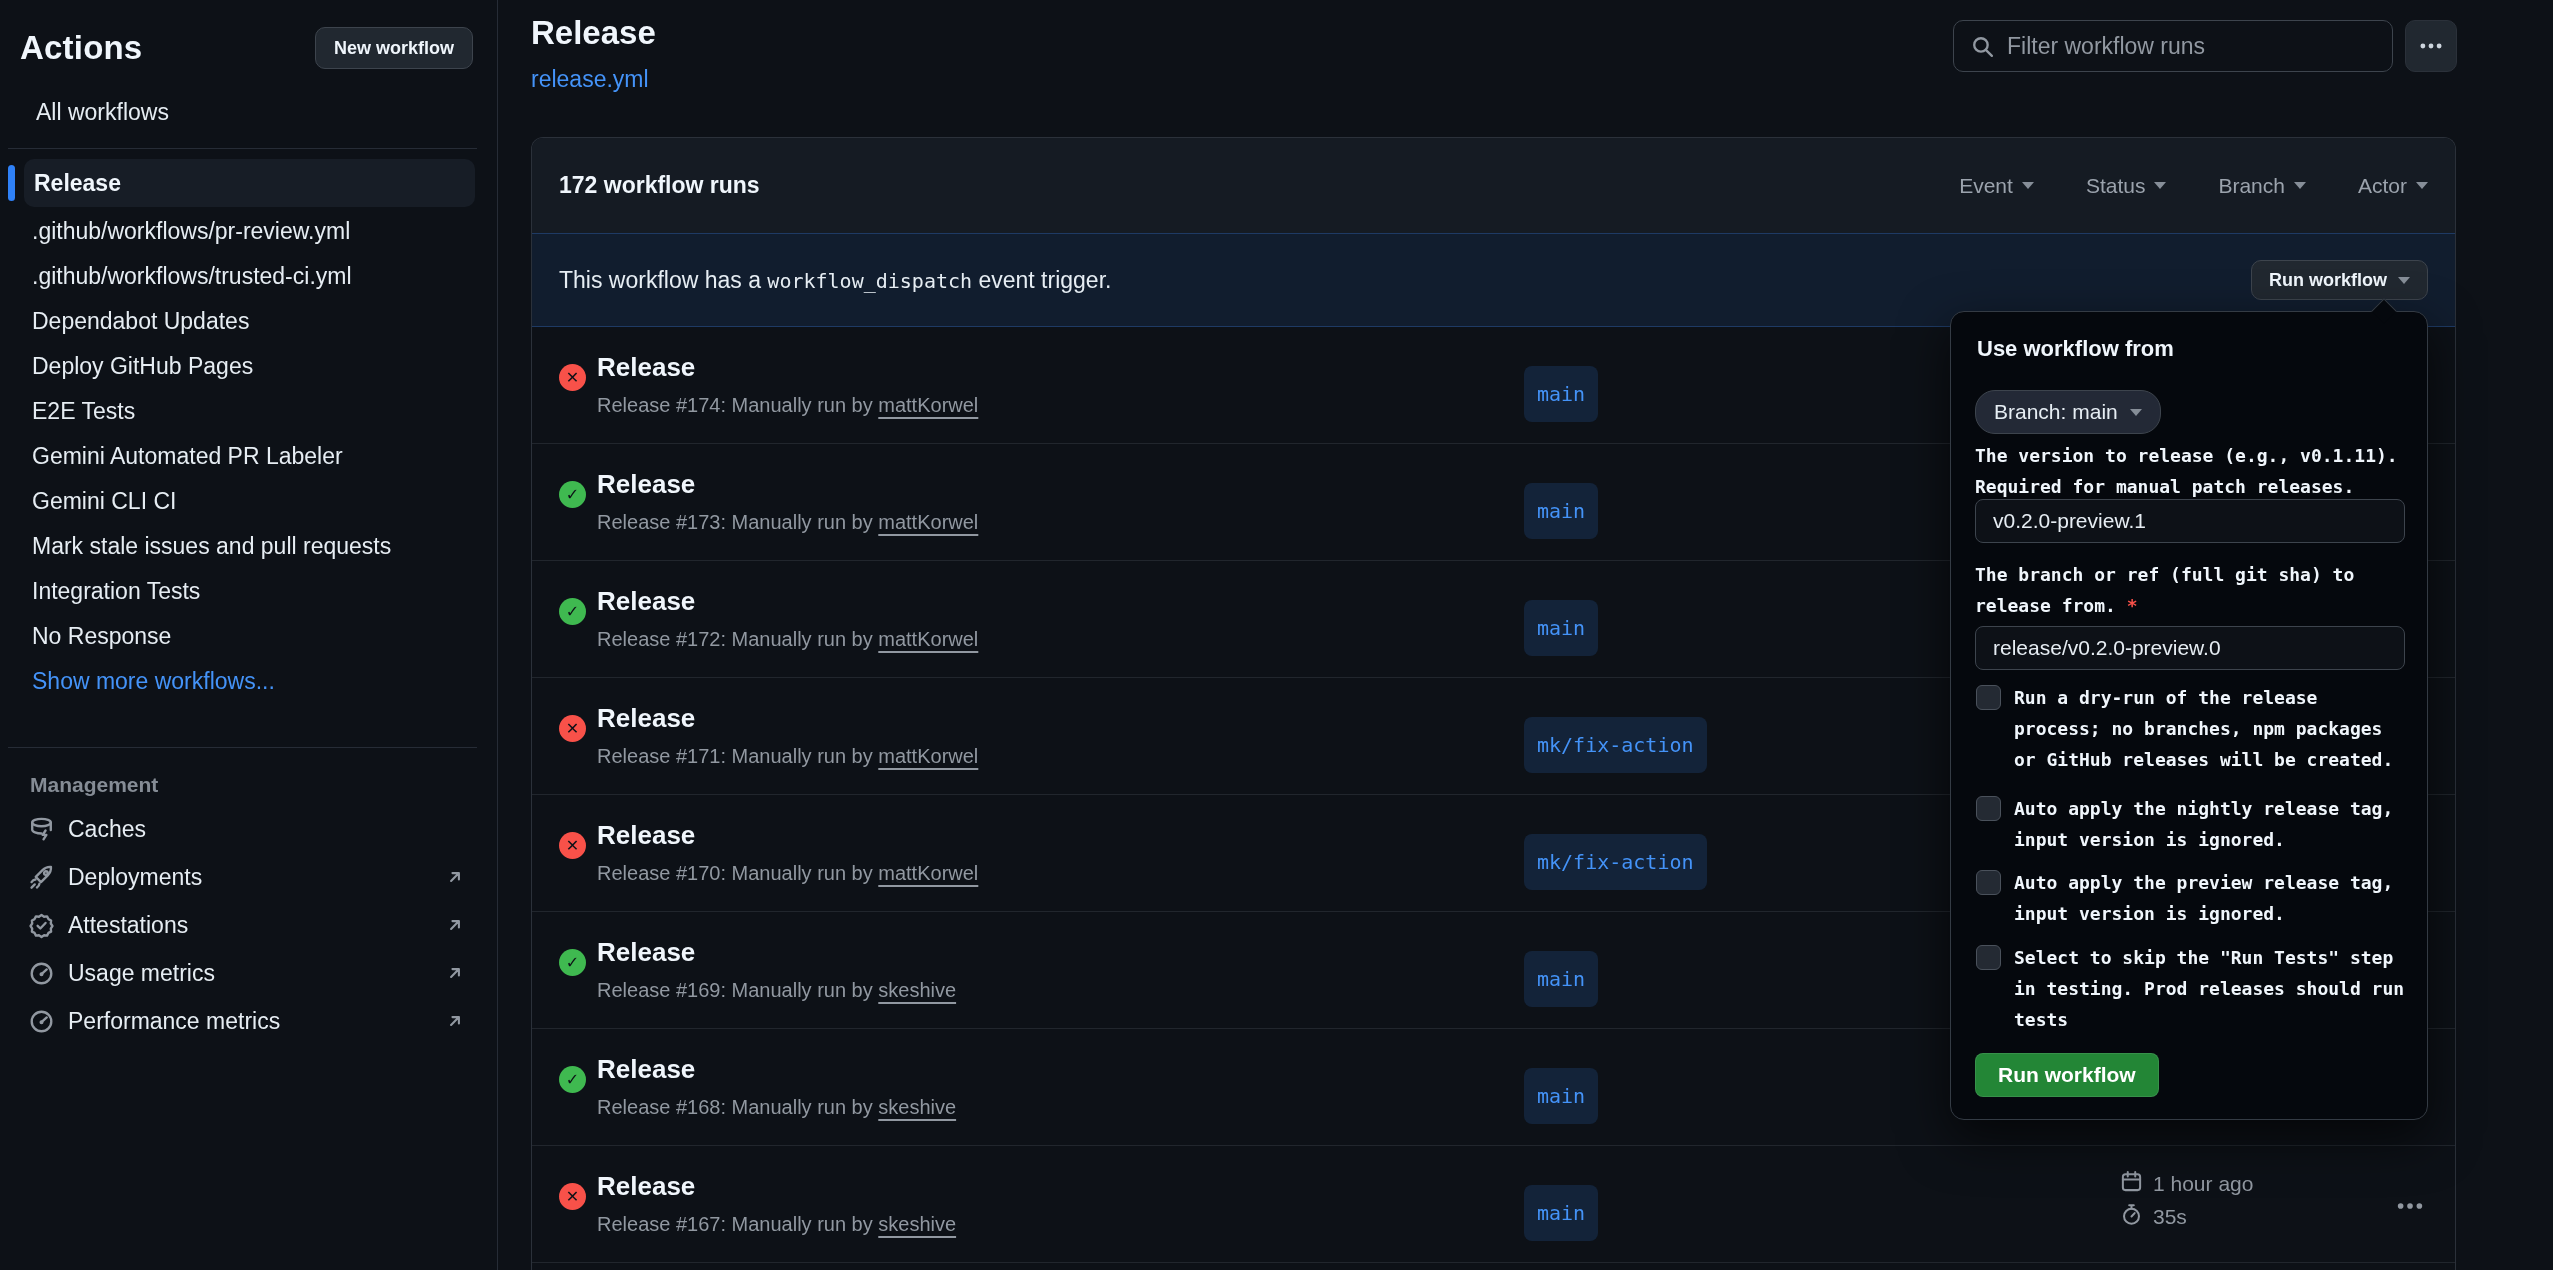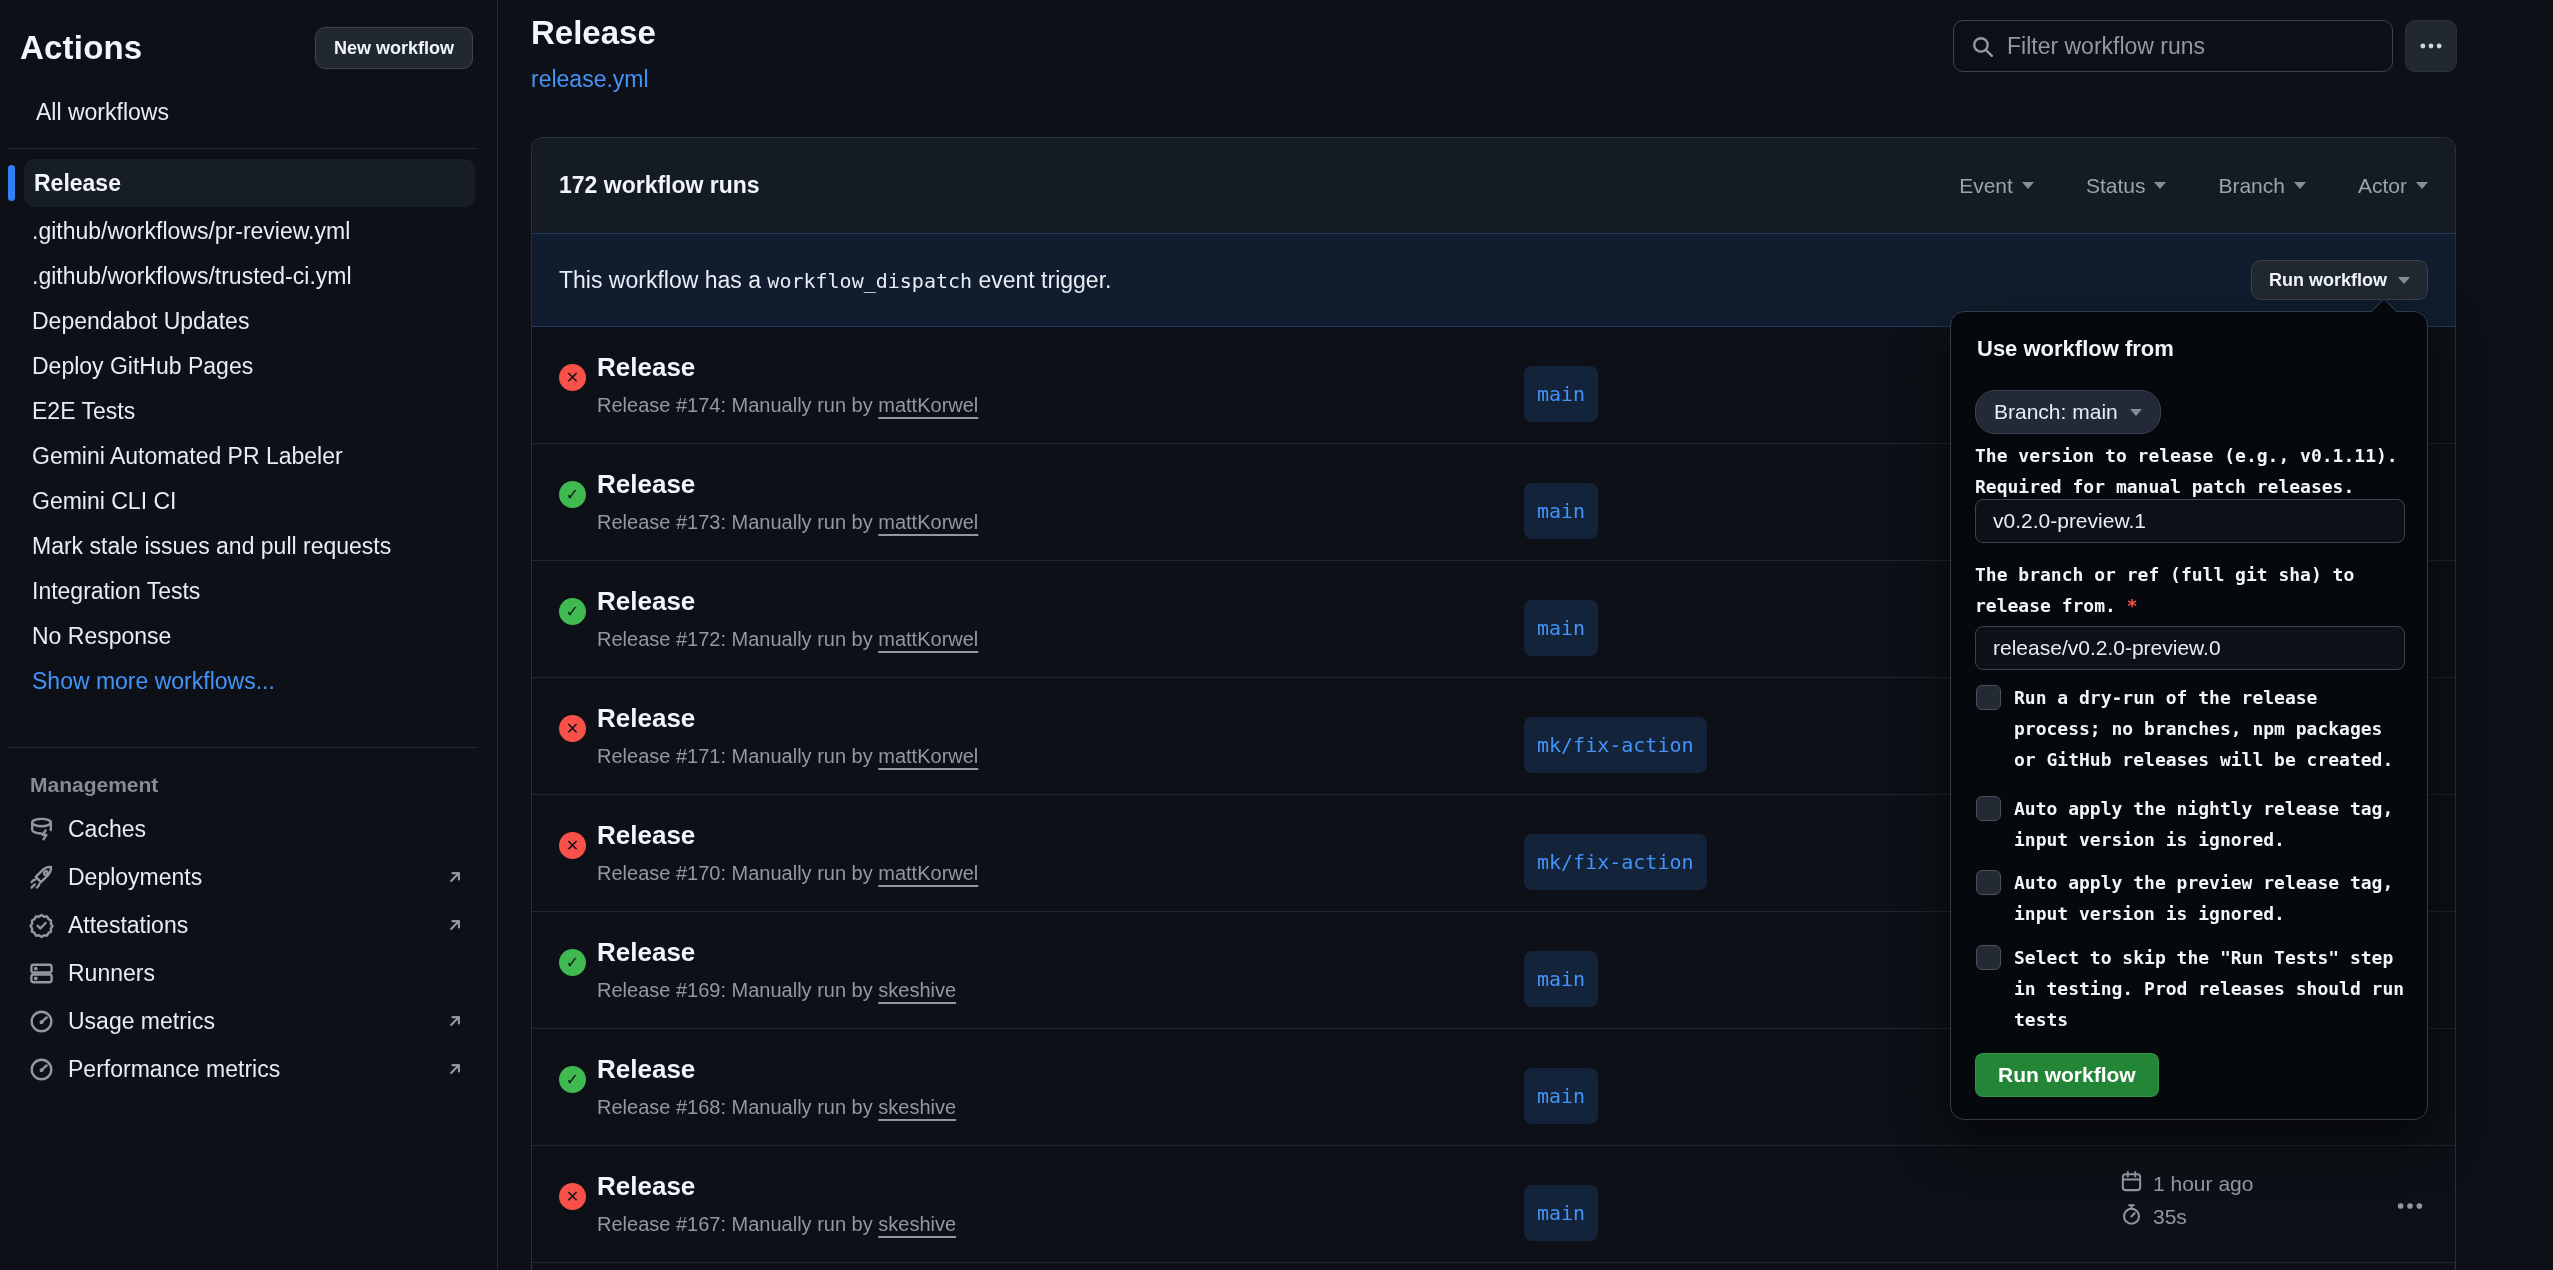--- a/index.html
+++ b/index.html
@@ -224,28 +224,20 @@
       </div>
       <div class="mgmt-item">
         <span class="m-icon"><svg viewBox="0 0 16 16">
             <path d="M8 1.8l1.5 1 1.8-.2.8 1.6 1.6.8-.2 1.8 1 1.5-1 1.5.2 1.8-1.6.8-.8 1.6-1.8-.2-1.5 1-1.5-1-1.8.2-.8-1.6-1.6-.8.2-1.8-1-1.5 1-1.5-.2-1.8 1.6-.8.8-1.6 1.8.2z"></path>
             <path d="M5.7 8.2 7.3 9.8l3.1-3.3"></path>
           </svg></span>
         <span>Attestations</span>
         <span class="m-arrow"><svg viewBox="0 0 16 16">
             <path d="M5.4 10.6 10.6 5.4M6.3 5.4h4.3v4.3"></path>
           </svg></span>
-      </div>
-      <div class="mgmt-item">
-        <span class="m-icon"><svg viewBox="0 0 16 16">
-            <rect x="2" y="2.8" width="12" height="4.6" rx="1.3"></rect>
-            <rect x="2" y="8.6" width="12" height="4.6" rx="1.3"></rect>
-            <path d="M4.6 5.1h.01M4.6 10.9h.01" stroke-width="2.2"></path>
-          </svg></span>
-        <span>Runners</span>
       </div>
       <div class="mgmt-item">
         <span class="m-icon"><svg viewBox="0 0 16 16">
             <circle cx="8" cy="8" r="5.8"></circle>
             <path d="M8 8.4 11.1 5.6"></path>
             <circle cx="8" cy="8.4" r=".5"></circle>
           </svg></span>
         <span>Usage metrics</span>
         <span class="m-arrow"><svg viewBox="0 0 16 16">
             <path d="M5.4 10.6 10.6 5.4M6.3 5.4h4.3v4.3"></path>

